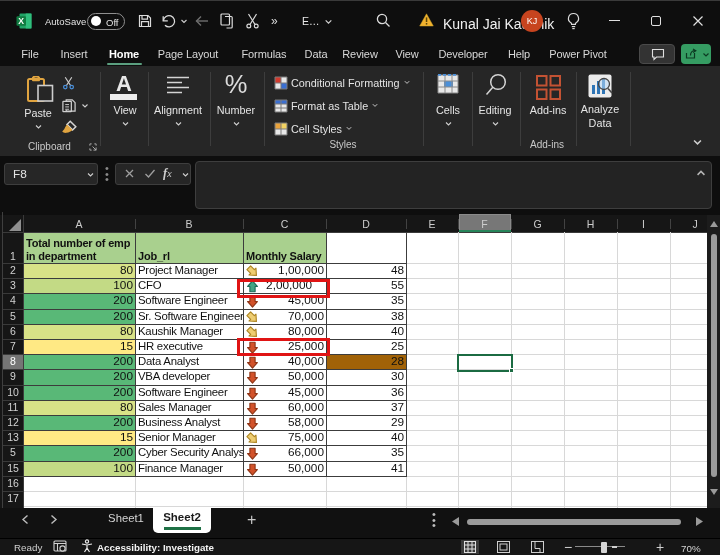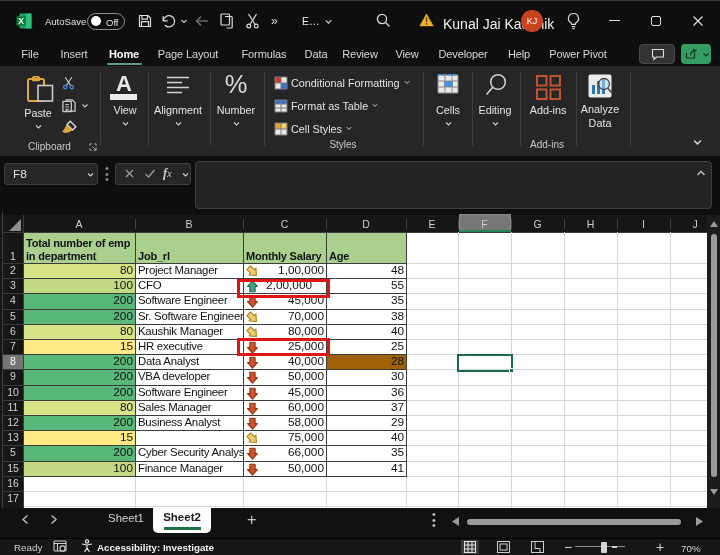--- a/index.html
+++ b/index.html
@@ -428,23 +428,20 @@
 <div class="ab" style="left:23px;top:215px;width:1px;height:293px;background:#3a3a3a"></div>
 <div class="cell txt" style="left:135px;top:232px;width:109px;height:32px;background:#a9d08e;font-weight:bold;font-size:11px;letter-spacing:-0.2px;line-height:13px;display:flex;align-items:flex-end;padding-bottom:1px">
       <div>Job_rl</div>
     </div>
 <div class="cell txt" style="left:23px;top:232px;width:113px;height:32px;background:#a9d08e;font-weight:bold;font-size:11px;letter-spacing:-0.2px;line-height:13px;display:flex;align-items:flex-end;padding-bottom:1px">
       <div>Total number of emp<br>in department</div>
     </div>
 <div class="cell txt" style="left:243px;top:232px;width:84px;height:32px;background:#a9d08e;font-weight:bold;font-size:11px;letter-spacing:-0.2px;line-height:13px;display:flex;align-items:flex-end;padding-bottom:1px">
       <div>Monthly Salary</div>
     </div>
-<div class="cell txt" style="left:326px;top:232px;width:81px;height:32px;background:#a9d08e;font-weight:bold;font-size:11px;letter-spacing:-0.2px;line-height:13px;display:flex;align-items:flex-end;padding-bottom:1px">
-      <div>Age</div>
-    </div>
 <div class="cell num" style="left:23px;top:263.0px;width:113px;height:16.2px;background:#d8e287;line-height:15.2px">80</div>
 <div class="cell txt" style="left:135px;top:263.0px;width:109px;height:16.2px;background:#fff;line-height:15.2px">Project Manager</div>
 <div class="cell num" style="left:243px;top:263.0px;width:84px;height:16.2px;background:#fff;line-height:15.2px"><svg class="car" viewBox="0 0 16 16">
         <g transform="rotate(-45 8 8)">
           <path d="M8 14.8 L2 8 H4.8 V1.5 H11.2 V8 H14 Z" fill="#eecd71" stroke="#ad8421" stroke-width="1.4" stroke-linejoin="round"></path>
         </g>
       </svg>1,00,000</div>
 <div class="cell num" style="left:326px;top:263.0px;width:81px;height:16.2px;background:#fff;line-height:15.2px">48</div>
 <div class="cell num" style="left:23px;top:278.2px;width:113px;height:16.2px;background:#c3da85;line-height:15.2px">100</div>
 <div class="cell txt" style="left:135px;top:278.2px;width:109px;height:16.2px;background:#fff;line-height:15.2px">CFO</div>
@@ -504,20 +501,21 @@
         <path d="M8 14.8 L2 8 H4.8 V1.5 H11.2 V8 H14 Z" fill="#d2522a" stroke="#8e3415" stroke-width="1.4" stroke-linejoin="round"></path>
       </svg>60,000</div>
 <div class="cell num" style="left:326px;top:399.8px;width:81px;height:16.2px;background:#fff;line-height:15.2px">37</div>
 <div class="cell num" style="left:23px;top:415.0px;width:113px;height:16.2px;background:#59b877;line-height:15.2px">200</div>
 <div class="cell txt" style="left:135px;top:415.0px;width:109px;height:16.2px;background:#fff;line-height:15.2px">Business Analyst</div>
 <div class="cell num" style="left:243px;top:415.0px;width:84px;height:16.2px;background:#fff;line-height:15.2px"><svg class="car" viewBox="0 0 16 16">
         <path d="M8 14.8 L2 8 H4.8 V1.5 H11.2 V8 H14 Z" fill="#d2522a" stroke="#8e3415" stroke-width="1.4" stroke-linejoin="round"></path>
       </svg>58,000</div>
 <div class="cell num" style="left:326px;top:415.0px;width:81px;height:16.2px;background:#fff;line-height:15.2px">29</div>
 <div class="cell num" style="left:23px;top:430.2px;width:113px;height:16.2px;background:#ffe984;line-height:15.2px">15</div>
+<div class="cell txt" style="left:135px;top:430.2px;width:109px;height:16.2px;background:#fff;line-height:15.2px">Senior Manager</div>
 <div class="cell num" style="left:243px;top:430.2px;width:84px;height:16.2px;background:#fff;line-height:15.2px"><svg class="car" viewBox="0 0 16 16">
         <g transform="rotate(-45 8 8)">
           <path d="M8 14.8 L2 8 H4.8 V1.5 H11.2 V8 H14 Z" fill="#eecd71" stroke="#ad8421" stroke-width="1.4" stroke-linejoin="round"></path>
         </g>
       </svg>75,000</div>
 <div class="cell num" style="left:326px;top:430.2px;width:81px;height:16.2px;background:#fff;line-height:15.2px">40</div>
 <div class="cell num" style="left:23px;top:445.4px;width:113px;height:16.2px;background:#59b877;line-height:15.2px">200</div>
 <div class="cell txt" style="left:135px;top:445.4px;width:109px;height:16.2px;background:#fff;line-height:15.2px">Cyber Security Analyst</div>
 <div class="cell num" style="left:243px;top:445.4px;width:84px;height:16.2px;background:#fff;line-height:15.2px"><svg class="car" viewBox="0 0 16 16">
         <path d="M8 14.8 L2 8 H4.8 V1.5 H11.2 V8 H14 Z" fill="#d2522a" stroke="#8e3415" stroke-width="1.4" stroke-linejoin="round"></path>

